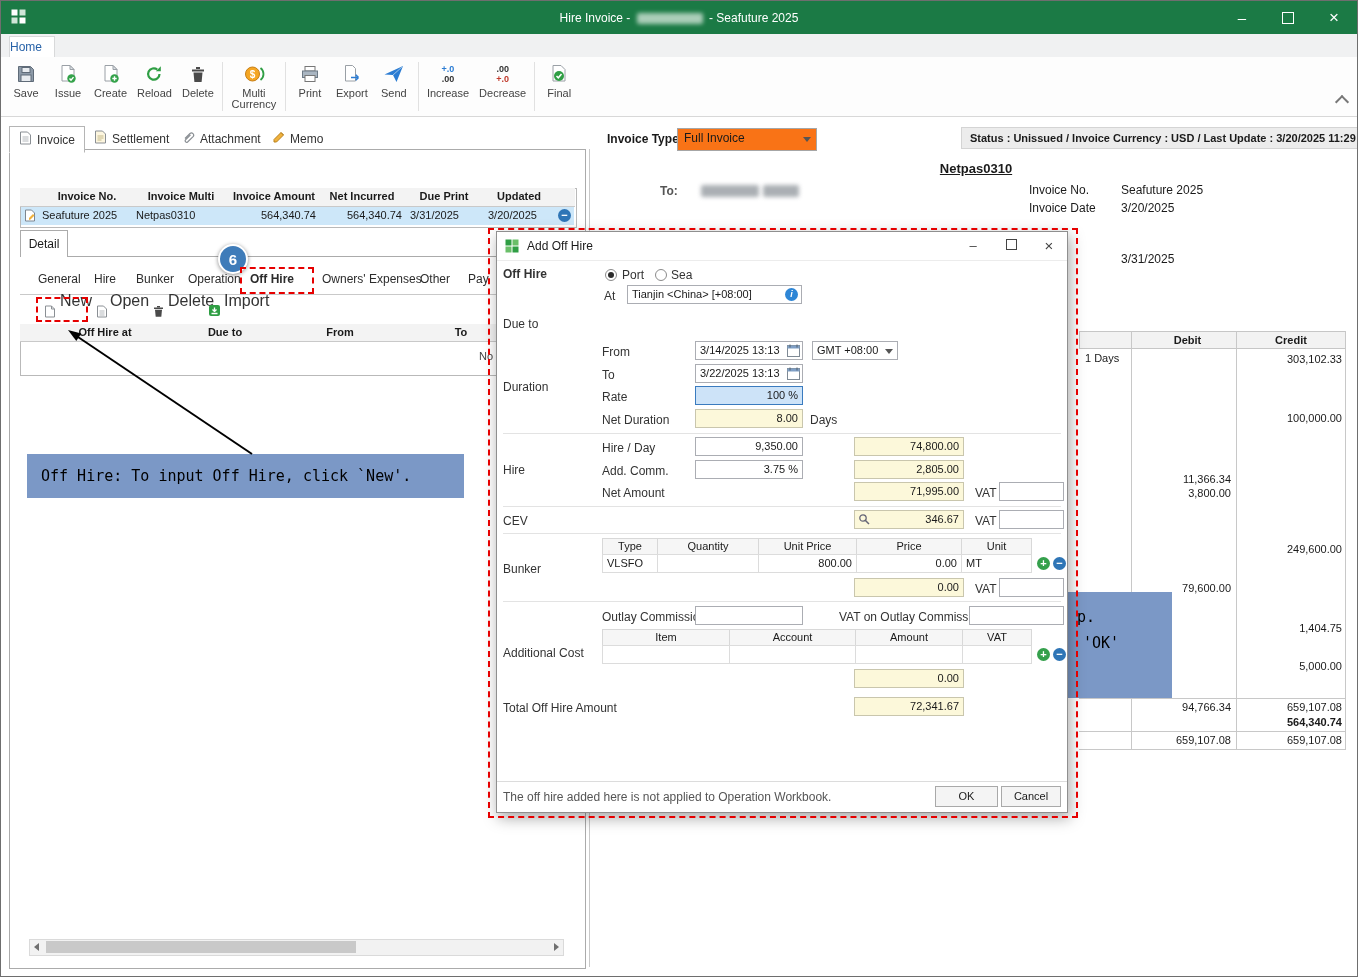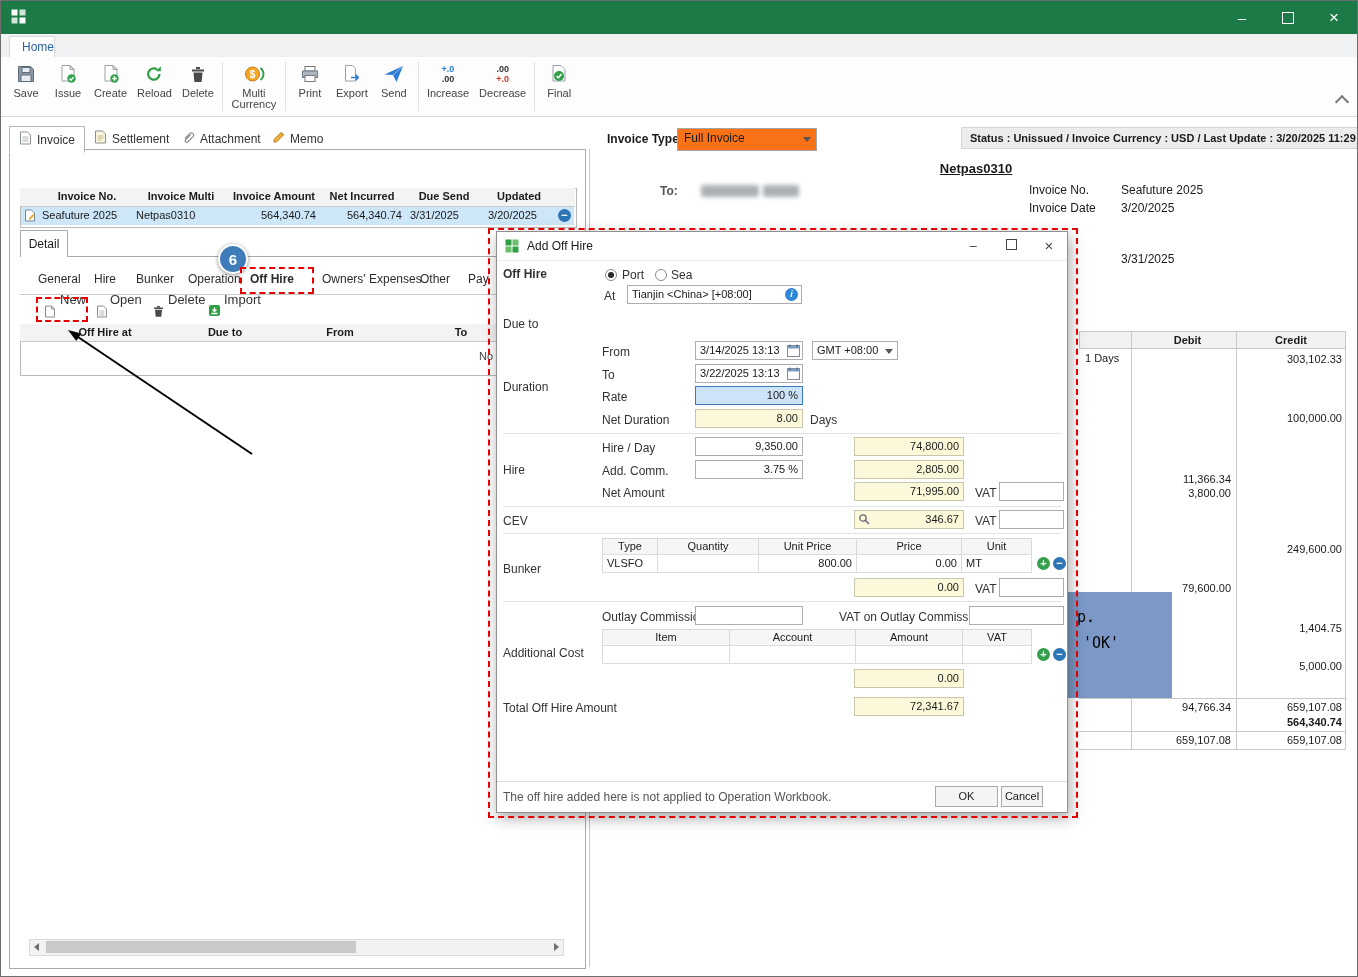--- a/index.html
+++ b/index.html
@@ -15,21 +15,21 @@
   
   .titlebar{position:absolute;left:0;top:0;width:100%;height:33px;background:#1b7a45;color:#fff;display:flex;align-items:center;z-index:5}
   .win-title{position:absolute;left:0;right:0;text-align:center;font-size:12px;pointer-events:none}
   .blurchip{display:inline-block;width:66px;height:11px;background:#cfe3d6;opacity:.8;border-radius:2px;filter:blur(2px);vertical-align:middle;margin:0 3px}
   .win-ctrls{margin-left:auto;display:flex;height:100%}
   .wbtn{width:46px;display:flex;align-items:center;justify-content:center;font-size:15px;color:#fff}
   .maxglyph{display:inline-block;width:10px;height:10px;border:1px solid #fff}
 
   
   .menubar{position:absolute;left:0;top:33px;width:100%;height:23px;background:#f0f1f2;border-bottom:1px solid #e2e3e4;z-index:4}
-  .home-tab{position:absolute;left:8px;top:2px;width:44px;height:21px;background:#fff;border:1px solid #d8d9da;border-bottom:none;color:#2762a8;text-align:right;line-height:20px}
+  .home-tab{position:absolute;left:8px;top:2px;width:44px;height:21px;background:#fff;border:1px solid #d8d9da;border-bottom:none;color:#2762a8;text-align:left;line-height:20px}
   .ribbon{position:absolute;left:0;top:56px;width:100%;height:59px;background:#fdfdfd;border-bottom:1px solid #d8d8d8;display:flex;align-items:stretch;padding-left:4px;z-index:4}
   .rbtn{display:flex;flex-direction:column;align-items:center;padding:5px 5px 2px;min-width:32px}
   .ricon{height:23px;display:flex;align-items:center;justify-content:center}
   .rlabel{font-size:11px;color:#444;margin-top:3px;white-space:nowrap;text-align:center;line-height:11px}
   .rsep{width:1px;background:#e1e1e1;margin:5px 3px}
   .numicon{font-size:9px;font-weight:bold;line-height:10px;text-align:center;color:#333}
   .caret{position:absolute;right:14px;bottom:9px;width:8px;height:8px;border-left:2px solid #777;border-top:2px solid #777;transform:rotate(45deg)}
 
   
   .doctab{position:absolute;top:125px;height:25px;display:flex;align-items:center;gap:5px;padding:0 9px;color:#333;z-index:3}
@@ -41,21 +41,21 @@
 
   
   .panel-left{position:absolute;left:8px;top:148px;width:575px;height:818px;background:#fff;border:1px solid #ababab;z-index:3}
   .gridbox{position:absolute;border:1px solid #b9b9b9;background:#fff}
   .hcell{position:absolute;height:18px;background:#f3f3f3;border-right:1px solid #d2d2d2;border-bottom:1px solid #c9c9c9;font-weight:bold;font-size:11px;line-height:17px;text-align:center;overflow:hidden;white-space:nowrap}
   .cellv{position:absolute;height:18px;font-size:11px;line-height:17px;overflow:hidden;white-space:nowrap}
   .selrow{position:absolute;background:#cde7f9}
   .minuscirc{display:inline-block;width:13px;height:13px;border-radius:50%;background:#2e75b6;color:#fff;font-size:11px;line-height:12px;text-align:center;font-weight:bold}
   .pluscirc{display:inline-block;width:13px;height:13px;border-radius:50%;background:#35a04c;color:#fff;font-size:11px;line-height:12px;text-align:center;font-weight:bold}
   .subtab{position:absolute;top:122px;font-size:12px;color:#2c2c2c}
-  .tool-label{position:absolute;top:142px;font-size:13px;color:#333}
+  .tool-label{position:absolute;top:142px;font-size:16px;color:#333}
   .empty-msg{position:absolute;font-size:11px;color:#444;text-align:right}
   .callout{position:absolute;background:#7b98c6;color:#000;font-family:"DejaVu Sans Mono",monospace;font-size:15px;display:flex;align-items:center;padding-left:14px;box-sizing:border-box}
   .badge{position:absolute;width:30px;height:30px;border-radius:50%;background:#3f7cb9;border:2px solid #fff;box-shadow:0 1px 4px rgba(0,0,0,.45);color:#fff;font-size:15px;font-weight:bold;display:flex;align-items:center;justify-content:center;box-sizing:border-box}
   .sbar{position:absolute;background:#f2f2f2;border:1px solid #dadada}
   .sthumb{position:absolute;top:1px;height:12px;background:#c9c9c9}
   .sarrow{position:absolute;top:3px;width:0;height:0;border-top:4px solid transparent;border-bottom:4px solid transparent}
 
   
   .pv{position:absolute;z-index:2}
   .pv-hcell{position:absolute;height:18px;background:#f2f2f2;border:1px solid #c6c6c6;font-weight:bold;font-size:11px;line-height:16px;text-align:center;box-sizing:border-box}
@@ -91,20 +91,23 @@
 
 <div class="titlebar">
   <span style="margin-left:10px">
     <svg width="15" height="15" viewBox="0 0 15 15">
         <rect x="0.5" y="0.5" width="6" height="6" fill="#fff"></rect>
         <rect x="8.5" y="0.5" width="6" height="6" fill="#cfe6d8"></rect>
         <rect x="0.5" y="8.5" width="6" height="6" fill="#cfe6d8"></rect>
         <rect x="8.5" y="8.5" width="6" height="6" fill="#fff"></rect>
       </svg>
   </span>
+  <div class="win-title">
+    <span>Hire Invoice - </span><span class="blurchip"></span><span> - Seafuture 2025</span>
+  </div>
   <div class="win-ctrls">
     <span class="wbtn">–</span>
     <span class="wbtn">
         <span class="maxglyph"></span>
       </span>
     <span class="wbtn" style="font-size:17px">×</span>
   </div>
 </div>
 
 <div class="menubar">
@@ -274,21 +277,21 @@
 <div class="abs" style="left:588px;top:148px;width:1px;height:818px;background:#c9c9c9"></div>
 
 <div class="panel-left">
 
   <div class="gridbox" style="left:10px;top:38px;width:555px;height:38px"></div>
   <div class="hcell" style="left:10px;top:38px;width:20px"></div>
   <div class="hcell" style="left:30px;top:38px;width:94px">Invoice No.</div>
   <div class="hcell" style="left:124px;top:38px;width:94px">Invoice Multi</div>
   <div class="hcell" style="left:218px;top:38px;width:92px">Invoice Amount</div>
   <div class="hcell" style="left:310px;top:38px;width:84px">Net Incurred</div>
-  <div class="hcell" style="left:394px;top:38px;width:80px">Due Send</div>
+  <div class="hcell" style="left:394px;top:38px;width:80px">Due Print</div>
   <div class="hcell" style="left:474px;top:38px;width:70px">Updated</div>
   <div class="hcell" style="left:544px;top:38px;width:21px;border-right:none"></div>
 
   <div class="selrow" style="left:11px;top:57px;width:553px;height:18px">
     <span class="abs" style="left:3px;top:2px"><svg width="12" height="13" viewBox="0 0 12 13">
           <path d="M1.5 1h6l3 3v8h-9z" fill="#fff" stroke="#7d8690"></path>
           <path d="M5 9l4-4 1.5 1.5-4 4L5 11z" fill="#f0b13c"></path>
         </svg></span>
     <span class="cellv" style="left:21px;width:90px">Seafuture 2025</span>
     <span class="cellv" style="left:115px;width:90px">Netpas0310</span>
@@ -342,20 +345,21 @@
   <div class="hcell" style="left:390px;top:174px;width:122px;height:17px">To</div>
   <div class="hcell" style="left:512px;top:174px;width:53px;height:17px;border-right:none"></div>
   <div class="empty-msg" style="left:170px;top:200px;width:390px">No off hire entered</div>
 
   <svg class="abs" style="left:0;top:0;z-index:7;pointer-events:none" width="575" height="818" viewBox="0 0 575 818">
     <line x1="242" y1="304" x2="68" y2="187" stroke="#000" stroke-width="2"></line>
     <polygon points="58,180 71.3,183.6 66.3,191" fill="#000"></polygon>
   </svg>
 
   <div class="badge" style="left:208px;top:94px;z-index:8">6</div>
+  <div class="callout" style="left:17px;top:304px;width:437px;height:44px;z-index:6">Off Hire: To input Off Hire, click `New'.</div>
 
   <div class="sbar" style="left:19px;top:789px;width:533px;height:15px">
     <span class="sarrow" style="left:4px;border-right:5px solid #707070"></span>
     <div class="sthumb" style="left:16px;width:310px"></div>
     <span class="sarrow" style="right:4px;border-left:5px solid #707070"></span>
   </div>
 </div>
 
 <div class="pv bold" style="left:900px;top:160px;width:150px;text-align:center;font-size:13px;text-decoration:underline">Netpas0310</div>
 <div class="pv bold" style="left:659px;top:183px;color:#555">To:</div>
@@ -536,18 +540,18 @@
   <span class="pluscirc abs" style="left:540px;top:416px">+</span>
   <span class="minuscirc abs" style="left:556px;top:416px">−</span>
   <div class="input yellow num" style="left:357px;top:437px;width:110px">0.00</div>
 
   <span class="glabel" style="left:6px;top:469px">Total Off Hire Amount</span>
   <div class="input yellow num" style="left:357px;top:465px;width:110px">72,341.67</div>
 
   <div class="divline" style="left:0;top:549px;width:570px;background:#dcdcdc"></div>
   <span class="glabel t11" style="left:6px;top:558px;color:#555">The off hire added here is not applied to Operation Workbook.</span>
   <div class="dbtn" style="left:438px;top:554px;width:63px">OK</div>
-  <div class="dbtn" style="left:504px;top:554px;width:42px">Cancel</div>
+  <div class="dbtn" style="left:504px;top:554px;width:60px">Cancel</div>
 </div>
 
 <div class="annot" style="left:239px;top:266px;width:74px;height:27px"></div>
 <div class="annot" style="left:35px;top:296px;width:52px;height:25px"></div>
 <div class="annot" style="left:487px;top:227px;width:590px;height:590px"></div>
 
 </body></html>

